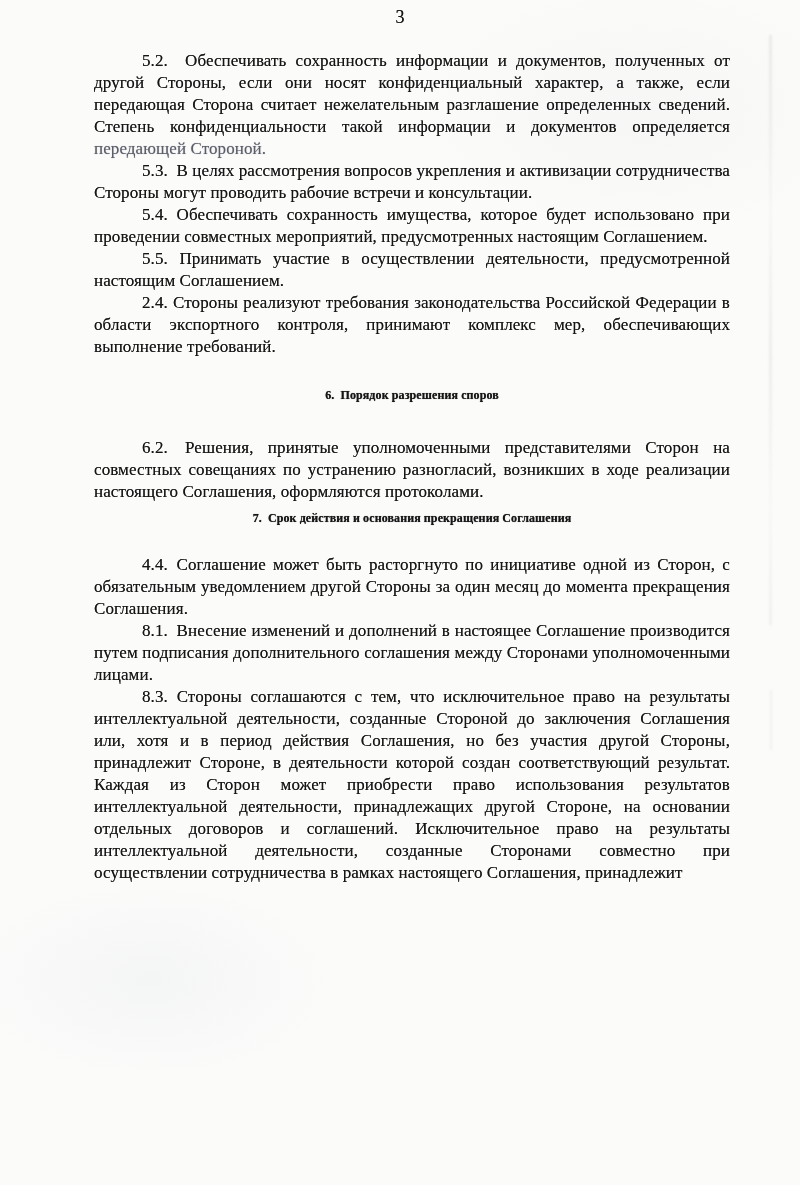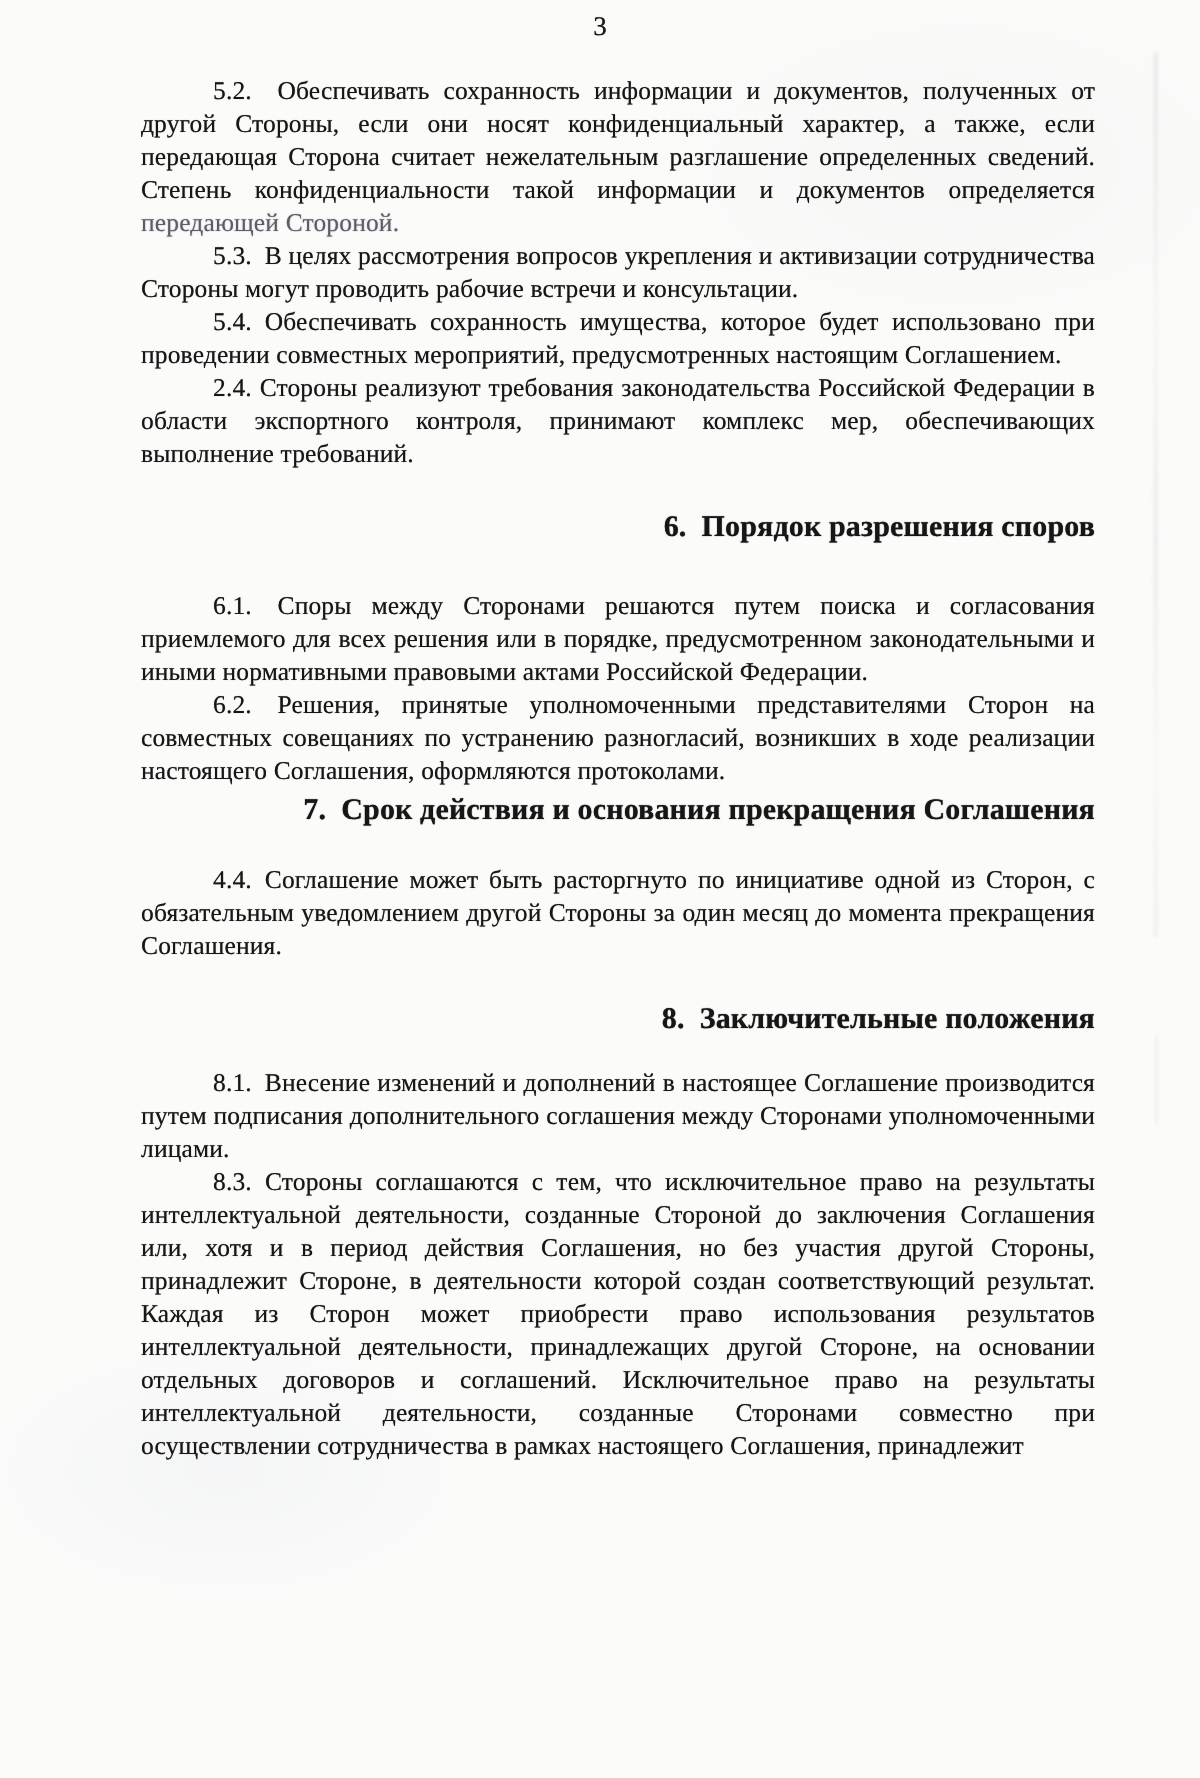--- a/index.html
+++ b/index.html
@@ -43,24 +43,24 @@
     text-align: justify;
     text-shadow: 0 0 0.5px rgba(10,10,10,0.65);
     letter-spacing: 0.1px;
   }
   .para {
     margin: 0;
     text-indent: 48px;
   }
   .heading {
     margin: 26px 0 30px 0;
-    font-size: 20px;
+    font-size: 12px;
     line-height: 23px;
     font-weight: 700;
-    text-align: right;
+    text-align: center;
     text-indent: 0;
     text-shadow: 0 0 0.7px rgba(10,10,10,0.8);
   }
   .heading-7 { margin-top: 4px; margin-bottom: 24px; }
   .heading-8 { margin-top: 26px; margin-bottom: 20px; }
   .faded {
     color: var(--faded-ink-color, #5b5e68);
     text-shadow: 0 0 1px rgba(90,95,110,0.55);
   }
   .scan-streak {
@@ -97,35 +97,34 @@
   <div class="page-number">3</div>
 
   <div class="content">
 
     <p class="para"><span>5.2. Обеспечивать сохранность информации и документов, полученных от другой Стороны, если они носят конфиденциальный характер, а также, если передающая Сторона считает нежелательным разглашение определенных сведений. Степень конфиденциальности такой информации и документов определяется </span><span class="faded">передающей Стороной.</span></p>
 
     <p class="para">5.3. В целях рассмотрения вопросов укрепления и активизации сотрудничества Стороны могут проводить рабочие встречи и консультации.</p>
 
     <p class="para">5.4. Обеспечивать сохранность имущества, которое будет использовано при проведении совместных мероприятий, предусмотренных настоящим Соглашением.</p>
 
+    <p class="para">5.5. Принимать участие в осуществлении деятельности, предусмотренной настоящим Соглашением.</p>
 
     <p class="para">2.4. Стороны реализуют требования законодательства Российской Федерации в области экспортного контроля, принимают комплекс мер, обеспечивающих выполнение требований.</p>
 
     <h2 class="heading heading-6">6. Порядок разрешения споров</h2>
 
-    <p class="para">6.1. Споры между Сторонами решаются путем поиска и согласования приемлемого для всех решения или в порядке, предусмотренном законодательными и иными нормативными правовыми актами Российской Федерации.</p>
 
     <p class="para">6.2. Решения, принятые уполномоченными представителями Сторон на совместных совещаниях по устранению разногласий, возникших в ходе реализации настоящего Соглашения, оформляются протоколами.</p>
 
     <h2 class="heading heading-7">7. Срок действия и основания прекращения Соглашения</h2>
 
 
     <p class="para">4.4. Соглашение может быть расторгнуто по инициативе одной из Сторон, с обязательным уведомлением другой Стороны за один месяц до момента прекращения Соглашения.</p>
 
-    <h2 class="heading heading-8">8. Заключительные положения</h2>
 
     <p class="para">8.1. Внесение изменений и дополнений в настоящее Соглашение производится путем подписания дополнительного соглашения между Сторонами уполномоченными лицами.</p>
 
 
     <p class="para">8.3. Стороны соглашаются с тем, что исключительное право на результаты интеллектуальной деятельности, созданные Стороной до заключения Соглашения или, хотя и в период действия Соглашения, но без участия другой Стороны, принадлежит Стороне, в деятельности которой создан соответствующий результат. Каждая из Сторон может приобрести право использования результатов интеллектуальной деятельности, принадлежащих другой Стороне, на основании отдельных договоров и соглашений. Исключительное право на результаты интеллектуальной деятельности, созданные Сторонами совместно при осуществлении сотрудничества в рамках настоящего Соглашения, принадлежит</p>
 
   </div>
 
   <div class="scan-streak"></div>
   <div class="scan-speck"></div>

